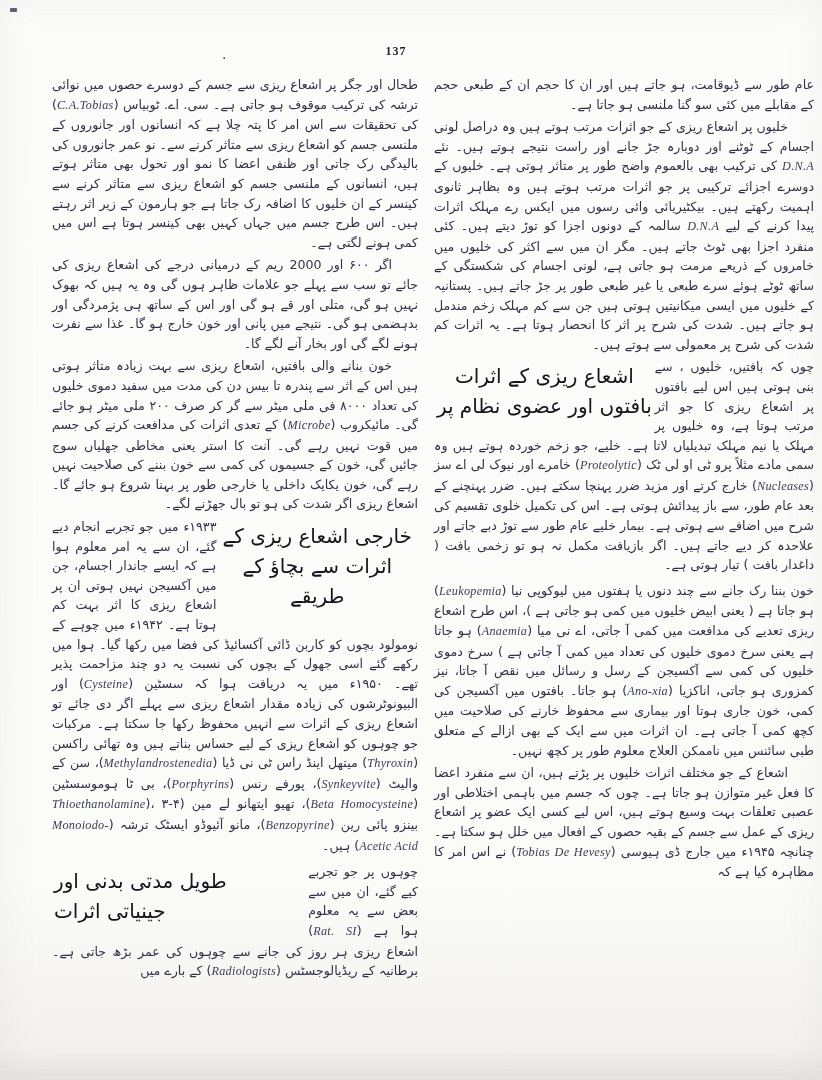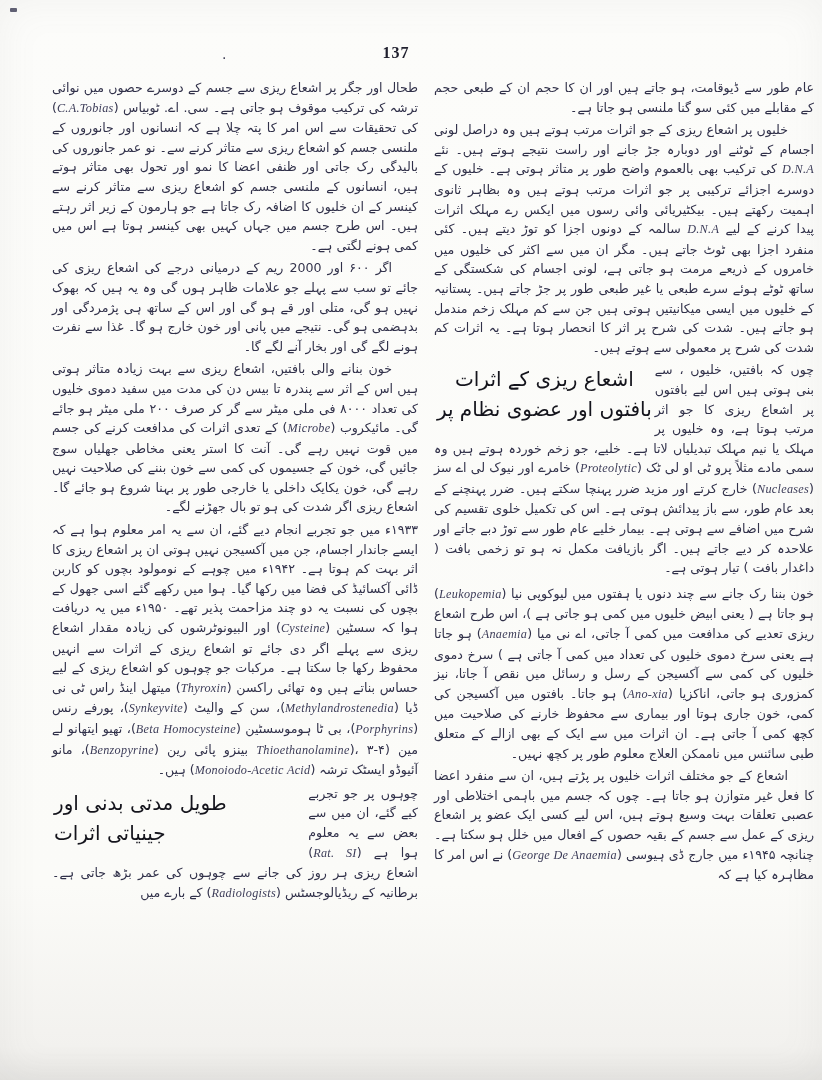--- a/index.html
+++ b/index.html
@@ -24,21 +24,21 @@
   }
   .page::after{ 
     content:"·";
     position:absolute;left:222px;top:50px;color:#3a3a52;font-size:14px;
   }
   .page-number{
     text-align:center;
     padding:44px 30px 10px 0;
     font-family:"Liberation Serif",serif;
     font-weight:bold;
-    font-size:16px;
+    font-size:12px;
     letter-spacing:1px;
     color:#1f1f2e;
   }
   .content{
     direction:rtl;
     display:flex;
     gap:16px;
     padding:6px 8px 0 52px;
     box-sizing:border-box;
   }
@@ -88,29 +88,30 @@
     <div class="col col-right">
       <div class="para urdu">عام طور سے ڈیوقامت، ہو جاتے ہیں اور ان کا حجم ان کے طبعی حجم کے مقابلے میں کئی سو گنا ملنسی ہو جاتا ہے۔</div>
       <div class="para urdu indent">خلیوں پر اشعاع ریزی کے جو اثرات مرتب ہوتے ہیں وہ دراصل لونی اجسام کے ٹوٹنے اور دوبارہ جڑ جانے اور راست نتیجے ہوتے ہیں۔ نئے <span class="lat">D.N.A</span> کی ترکیب بھی بالعموم واضح طور پر متاثر ہوتی ہے۔ خلیوں کے دوسرے اجزائے ترکیبی پر جو اثرات مرتب ہوتے ہیں وہ بظاہر ثانوی اہمیت رکھتے ہیں۔ بیکٹیریائی وائی رسوں میں ایکس رے مہلک اثرات پیدا کرنے کے لیے <span class="lat">D.N.A</span> سالمہ کے دونوں اجزا کو توڑ دیتے ہیں۔ کئی منفرد اجزا بھی ٹوٹ جاتے ہیں۔ مگر ان میں سے اکثر کی خلیوں میں خامروں کے ذریعے مرمت ہو جاتی ہے، لونی اجسام کی شکستگی کے ساتھ ٹوٹے ہوئے سرے طبعی یا غیر طبعی طور پر جڑ جاتے ہیں۔ پستانیہ کے خلیوں میں ایسی میکانیتیں ہوتی ہیں جن سے کم مہلک زخم مندمل ہو جاتے ہیں۔ شدت کی شرح پر اثر کا انحصار ہوتا ہے۔ یہ اثرات کم شدت کی شرح پر معمولی سے ہوتے ہیں۔</div>
 
       <div class="section">
         <div class="sec-heading float-left">اشعاع ریزی کے اثرات بافتوں اور عضوی نظام پر</div>
         <div class="para urdu">چوں کہ بافتیں، خلیوں ، سے بنی ہوتی ہیں اس لیے بافتوں پر اشعاع ریزی کا جو اثر مرتب ہوتا ہے، وہ خلیوں پر مہلک یا نیم مہلک تبدیلیاں لاتا ہے۔ خلیے، جو زخم خوردہ ہوتے ہیں وہ سمی مادے مثلاً پرو ٹی او لی ٹک (<span class="lat">Proteolytic</span>) خامرے اور نیوک لی اے سز (<span class="lat">Nucleases</span>) خارج کرتے اور مزید ضرر پہنچا سکتے ہیں۔ ضرر پہنچنے کے بعد عام طور، سے باز پیدائش ہوتی ہے۔ اس کی تکمیل خلوی تقسیم کی شرح میں اضافے سے ہوتی ہے۔ بیمار خلیے عام طور سے توڑ دبے جاتے اور علاحدہ کر دیے جاتے ہیں۔ اگر بازیافت مکمل نہ ہو تو زخمی بافت ( داغدار بافت ) تیار ہوتی ہے۔</div>
       </div>
 
       <div class="para urdu">خون بننا رک جانے سے چند دنوں یا ہفتوں میں لیوکوپی نیا (<span class="lat">Leukopemia</span>) ہو جاتا ہے ( یعنی ابیض خلیوں میں کمی ہو جاتی ہے )، اس طرح اشعاع ریزی تعدیے کی مدافعت میں کمی آ جاتی، اے نی میا (<span class="lat">Anaemia</span>) ہو جاتا ہے یعنی سرخ دموی خلیوں کی تعداد میں کمی آ جاتی ہے ) سرخ دموی خلیوں کی کمی سے آکسیجن کے رسل و رسائل میں نقص آ جاتا، نیز کمزوری ہو جاتی، اناکزیا (<span class="lat">Ano-xia</span>) ہو جاتا۔ بافتوں میں آکسیجن کی کمی، خون جاری ہوتا اور بیماری سے محفوظ خارنے کی صلاحیت میں کچھ کمی آ جاتی ہے۔ ان اثرات میں سے ایک کے بھی ازالے کے متعلق طبی سائنس میں ناممکن العلاج معلوم طور پر کچھ نہیں۔</div>
-      <div class="para urdu indent">اشعاع کے جو مختلف اثرات خلیوں پر پڑتے ہیں، ان سے منفرد اعضا کا فعل غیر متوازن ہو جاتا ہے۔ چوں کہ جسم میں باہمی اختلاطی اور عصبی تعلقات بہت وسیع ہوتے ہیں، اس لیے کسی ایک عضو پر اشعاع ریزی کے عمل سے جسم کے بقیہ حصوں کے افعال میں خلل ہو سکتا ہے۔ چنانچہ ۱۹۴۵ء میں جارج ڈی ہیوسی (<span class="lat">George De Anaemia</span>) نے اس امر کا مظاہرہ کیا ہے کہ</div>
+      <div class="para urdu indent">اشعاع کے جو مختلف اثرات خلیوں پر پڑتے ہیں، ان سے منفرد اعضا کا فعل غیر متوازن ہو جاتا ہے۔ چوں کہ جسم میں باہمی اختلاطی اور عصبی تعلقات بہت وسیع ہوتے ہیں، اس لیے کسی ایک عضو پر اشعاع ریزی کے عمل سے جسم کے بقیہ حصوں کے افعال میں خلل ہو سکتا ہے۔ چنانچہ ۱۹۴۵ء میں جارج ڈی ہیوسی (<span class="lat">Tobias De Hevesy</span>) نے اس امر کا مظاہرہ کیا ہے کہ</div>
     </div>
 
     <div class="col col-left">
       <div class="para urdu">طحال اور جگر پر اشعاع ریزی سے جسم کے دوسرے حصوں میں نوائی ترشہ کی ترکیب موقوف ہو جاتی ہے۔ سی. اے. ٹوبیاس (<span class="lat">C.A.Tobias</span>) کی تحقیقات سے اس امر کا پتہ چلا ہے کہ انسانوں اور جانوروں کے ملنسی جسم کو اشعاع ریزی سے متاثر کرنے سے۔ نو عمر جانوروں کی بالیدگی رک جاتی اور ظنفی اعضا کا نمو اور تحول بھی متاثر ہوتے ہیں، انسانوں کے ملنسی جسم کو اشعاع ریزی سے متاثر کرنے سے کینسر کے ان خلیوں کا اضافہ رک جاتا ہے جو ہارمون کے زیر اثر رہتے ہیں۔ اس طرح جسم میں جہاں کہیں بھی کینسر ہوتا ہے اس میں کمی ہونے لگتی ہے۔</div>
       <div class="para urdu indent">اگر ۶۰۰ اور 2000 ریم کے درمیانی درجے کی اشعاع ریزی کی جائے تو سب سے پہلے جو علامات ظاہر ہوں گی وہ یہ ہیں کہ بھوک نہیں ہو گی، متلی اور قے ہو گی اور اس کے ساتھ ہی پژمردگی اور بدہضمی ہو گی۔ نتیجے میں پانی اور خون خارج ہو گا۔ غذا سے نفرت ہونے لگے گی اور بخار آنے لگے گا۔</div>
       <div class="para urdu indent">خون بنانے والی بافتیں، اشعاع ریزی سے بہت زیادہ متاثر ہوتی ہیں اس کے اثر سے پندرہ تا بیس دن کی مدت میں سفید دموی خلیوں کی تعداد ۸۰۰۰ فی ملی میٹر سے گر کر صرف ۲۰۰ ملی میٹر ہو جائے گی۔ مائیکروب (<span class="lat">Microbe</span>) کے تعدی اثرات کی مدافعت کرنے کی جسم میں قوت نہیں رہے گی۔ آنت کا استر یعنی مخاطی جھلیاں سوج جائیں گی، خون کے جسیموں کی کمی سے خون بننے کی صلاحیت نہیں رہے گی، خون یکایک داخلی یا خارجی طور پر بہنا شروع ہو جائے گا۔ اشعاع ریزی اگر شدت کی ہو تو بال جھڑنے لگے۔</div>
 
       <div class="section">
+        <div class="sec-heading float-right">خارجی اشعاع ریزی کے اثرات سے بچاؤ کے طریقے</div>
         <div class="para urdu">۱۹۳۳ء میں جو تجربے انجام دیے گئے، ان سے یہ امر معلوم ہوا ہے کہ ایسے جاندار اجسام، جن میں آکسیجن نہیں ہوتی ان پر اشعاع ریزی کا اثر بہت کم ہوتا ہے۔ ۱۹۴۲ء میں چوہے کے نومولود بچوں کو کاربن ڈائی آکسائیڈ کی فضا میں رکھا گیا۔ ہوا میں رکھے گئے اسی جھول کے بچوں کی نسبت یہ دو چند مزاحمت پذیر تھے۔ ۱۹۵۰ء میں یہ دریافت ہوا کہ سسٹین (<span class="lat">Cysteine</span>) اور البیونوٹرشوں کی زیادہ مقدار اشعاع ریزی سے پہلے اگر دی جائے تو اشعاع ریزی کے اثرات سے انہیں محفوظ رکھا جا سکتا ہے۔ مرکبات جو چوہوں کو اشعاع ریزی کے لیے حساس بناتے ہیں وہ تھائی راکسن (<span class="lat">Thyroxin</span>) میتھل اینڈ راس ٹی نی ڈیا (<span class="lat">Methylandrostenedia</span>)، سن کے والیٹ (<span class="lat">Synkeyvite</span>)، پورفے رنس (<span class="lat">Porphyrins</span>)، بی ٹا ہوموسسٹین (<span class="lat">Beta Homocysteine</span>)، تھیو ایتھانو لے مین (<span class="lat">Thioethanolamine</span>)، ۳-۴ بینزو پائی رین (<span class="lat">Benzopyrine</span>)، مانو آئیوڈو ایسٹک ترشہ (<span class="lat">Monoiodo-Acetic Acid</span>) ہیں۔</div>
       </div>
 
       <div class="section">
         <div class="sec-heading float-left-wide">طویل مدتی بدنی اور جینیاتی اثرات</div>
         <div class="para urdu">چوہوں پر جو تجربے کیے گئے، ان میں سے بعض سے یہ معلوم ہوا ہے (<span class="lat">Rat. SI</span>) اشعاع ریزی ہر روز کی جانے سے چوہوں کی عمر بڑھ جاتی ہے۔ برطانیہ کے ریڈیالوجسٹس (<span class="lat">Radiologists</span>) کے بارے میں</div>
       </div>
     </div>
 
   </div>

